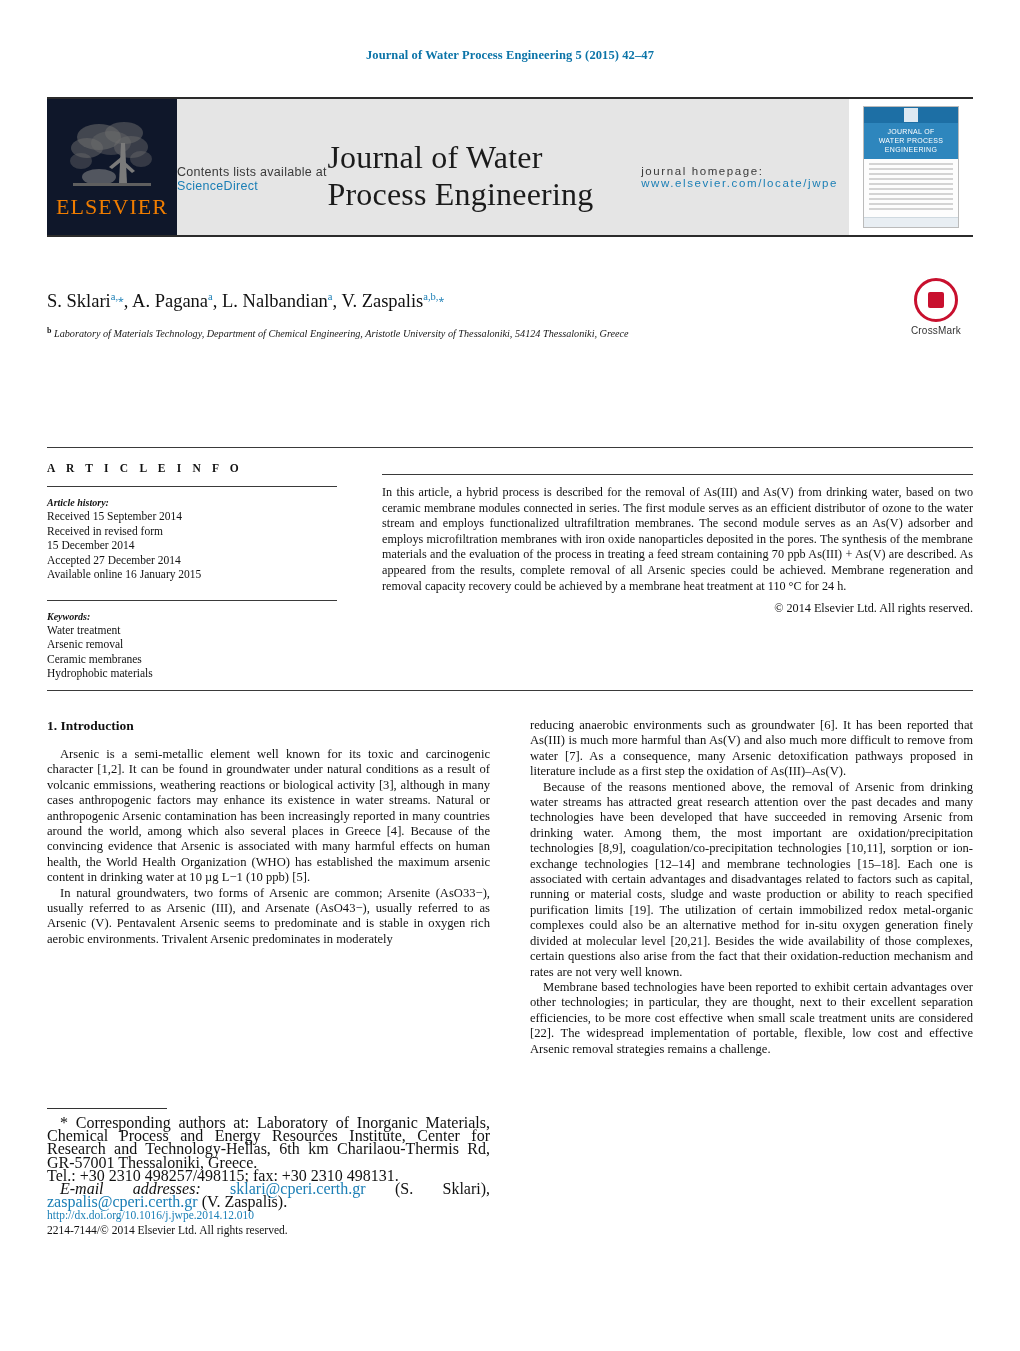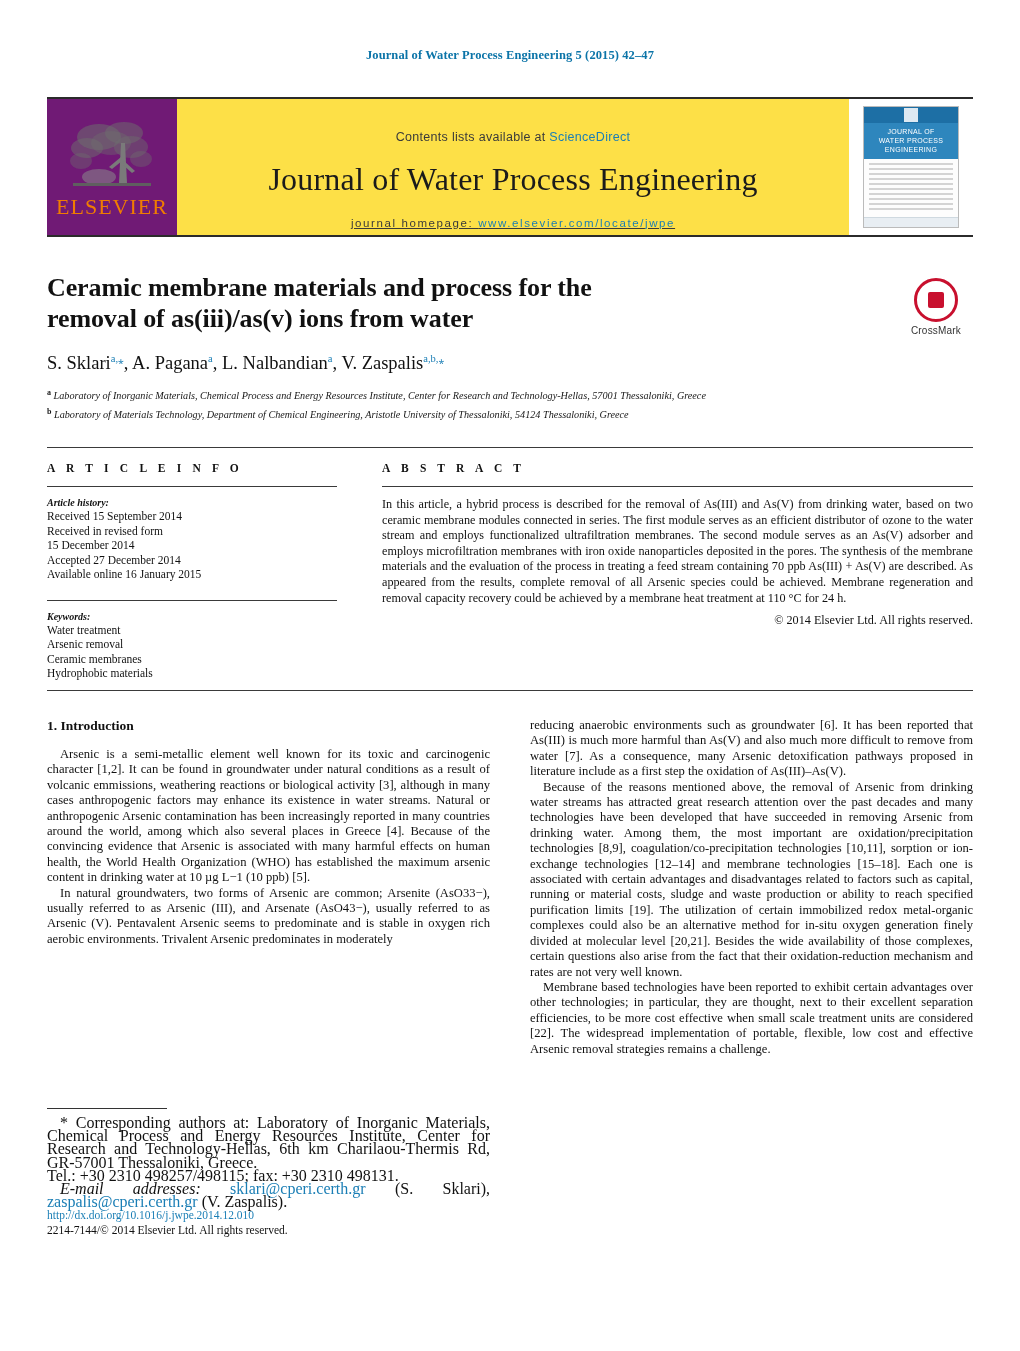--- a/index.html
+++ b/index.html
@@ -29,35 +29,35 @@
     width:926px; height:140px;
     border-top:2px solid #2b2b2b;
     border-bottom:2px solid #2b2b2b;
     box-sizing:border-box;
     display:flex;
   }
   .mast-left {
     width:130px; flex:0 0 130px;
     display:flex; flex-direction:column;
     align-items:center; justify-content:center;
-    background:#701a75;
+    background:#0f172a;
   }
   .tree-svg { display:block; }
   .elsevier-word {
     font-family:"Liberation Serif", serif;
     color:#f07d00;
     font-size:22px;
     letter-spacing:1px;
     line-height:1;
     margin-top:1px;
   }
   .mast-center {
     flex:1 1 auto;
-    background:#fde047;
-    display:flex; flex-direction:column;
+    background:#e5e5e5;
+    display:flex; flex-direction:row;
     align-items:center; justify-content:center;
     padding:22px 0 2px;
   }
   .contents-line {
     font-family:"Liberation Sans", sans-serif;
     font-size:12.5px; color:#3a3a3a;
     letter-spacing:.3px;
     margin-top:4px;
   }
   .contents-line .sd { color:#1a7eb5; }
@@ -66,21 +66,20 @@
     font-size:32px;
     color:#1b1b1b;
     margin:17px 0 19px;
     letter-spacing:.2px;
   }
   .homepage {
     font-family:"Liberation Sans", sans-serif;
     font-size:11.5px;
     color:#3a3a3a;
     letter-spacing:1.6px;
-    text-decoration:underline;
   }
   .homepage .url { color:#1a7eb5; }
   .mast-right {
     width:124px; flex:0 0 124px;
     display:flex; align-items:center; justify-content:center;
     background:#fff;
   }
   .cover {
     width:96px; height:122px;
     border:1px solid #bbb;
@@ -302,31 +301,29 @@
             <i></i>
             <i></i>
             <i></i>
         </div>
         <div class="cover-foot"></div>
       </div>
     </div>
   </div>
 
   <div class="titleblock">
-    <h1 class="art-title">Ceramic membrane materials and process for the removal of as(iii)/as(v) ions from water</h1>
 
     <div class="authors">
       <span><span>S. Sklari</span><sup>a,⁎</sup></span>,
       <span><span>A. Pagana</span><sup>a</sup></span>,
       <span><span>L. Nalbandian</span><sup>a</sup></span>,
       <span><span>V. Zaspalis</span><sup>a,b,⁎</sup></span>
     </div>
 
     <div class="affils">
-      <p><sup>a</sup> <span>Laboratory of Inorganic Materials, Chemical Process and Energy Resources Institute, Center for Research and Technology-Hellas, 57001 Thessaloniki, Greece</span></p>
       <p><sup>b</sup> <span>Laboratory of Materials Technology, Department of Chemical Engineering, Aristotle University of Thessaloniki, 54124 Thessaloniki, Greece</span></p>
     </div>
 
     <div class="crossmark">
       <div class="cm-circle"></div>
       <div class="cm-label">CrossMark</div>
     </div>
   </div>
 
   <div class="rule-top"></div>
@@ -347,21 +344,20 @@
         <div class="info-line">Water treatment</div>
         <div class="info-line">Arsenic removal</div>
         <div class="info-line">Ceramic membranes</div>
         <div class="info-line">Hydrophobic materials</div>
       </div>
     </div>
 
     <div class="col-gap"></div>
 
     <div class="col-abs">
-      <div class="sechead">A B S T R A C T</div>
       <div class="hr-thin"></div>
       <div class="abs-text">In this article, a hybrid process is described for the removal of As(III) and As(V) from drinking water, based on two ceramic membrane modules connected in series. The first module serves as an efficient distributor of ozone to the water stream and employs functionalized ultrafiltration membranes. The second module serves as an As(V) adsorber and employs microfiltration membranes with iron oxide nanoparticles deposited in the pores. The synthesis of the membrane materials and the evaluation of the process in treating a feed stream containing 70 ppb As(III) + As(V) are described. As appeared from the results, complete removal of all Arsenic species could be achieved. Membrane regeneration and removal capacity recovery could be achieved by a membrane heat treatment at 110 °C for 24 h.</div>
       <div class="abs-copy">© 2014 Elsevier Ltd. All rights reserved.</div>
     </div>
   </div>
 
   <div class="rule-bottom"></div>
 
   <div class="body">
     <div class="bcol">

